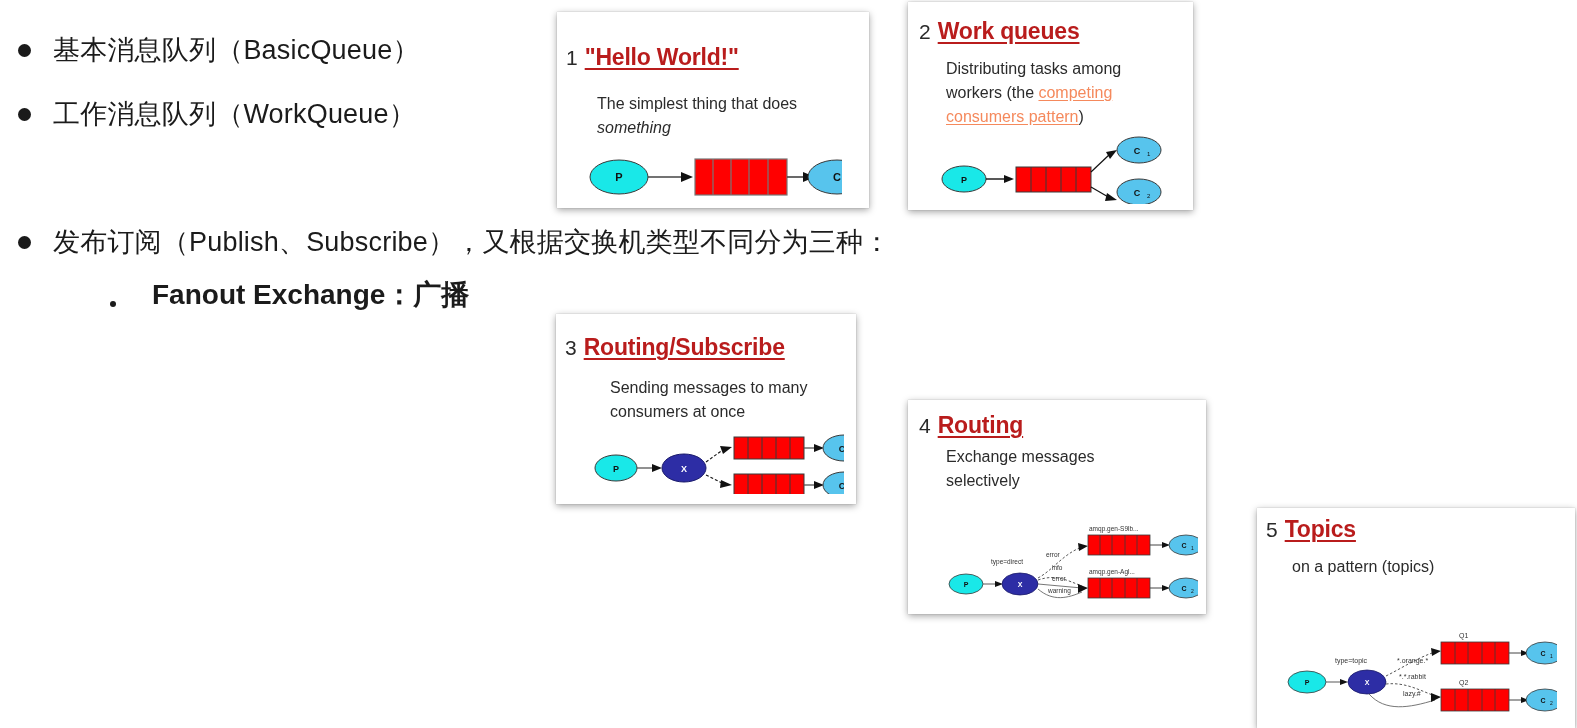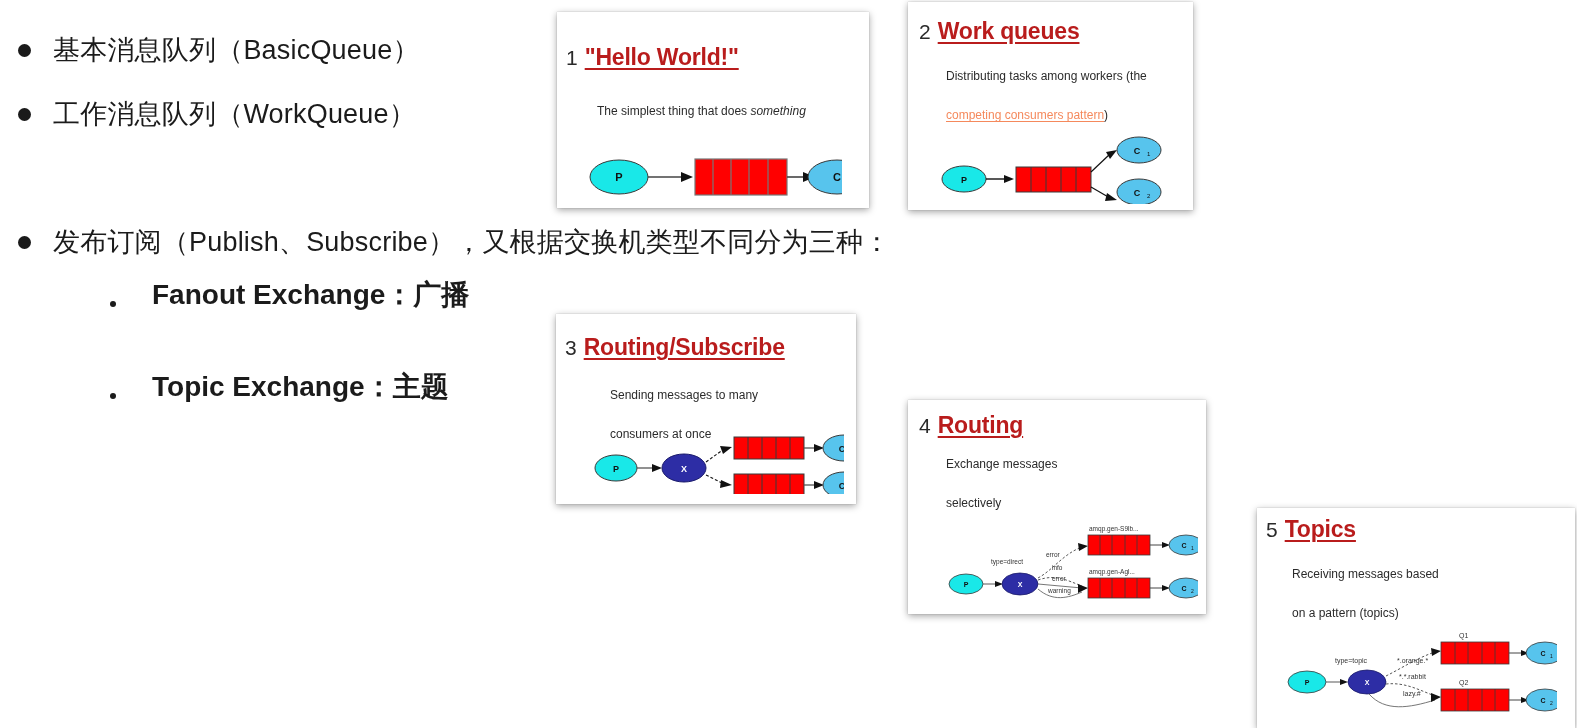--- a/index.html
+++ b/index.html
@@ -45,21 +45,21 @@
     box-shadow:0 2px 7px rgba(0,0,0,.36), 0 0 1px rgba(0,0,0,.25);
     overflow:hidden;
   }
   .card-head{display:flex;align-items:baseline;white-space:nowrap;}
   .card-num{font-size:21px;color:#2a2a2a;margin-right:7px;font-weight:400;}
   .card-title{
     font-size:23px;font-weight:bold;color:#b91c1c;
     text-decoration:underline;text-underline-offset:3px;
     text-decoration-thickness:2px;letter-spacing:-0.2px;
   }
-  .card-body{font-size:12px;color:#2b2b2b;line-height:39px;}
+  .card-body{font-size:16px;color:#2b2b2b;line-height:24px;}
   .card-body .it{font-style:italic;}
   .lnk{color:#F5895C;text-decoration:underline;text-underline-offset:2px;}
 
   
   #card1{left:557px;top:12px;width:312px;height:196px;}
   #card1 .card-head{position:absolute;left:9px;top:32px;}
   #card1 .card-body{position:absolute;left:40px;top:80px;width:270px;}
   #card1 .diagram{position:absolute;left:30px;top:140px;}
 
   #card2{left:908px;top:2px;width:285px;height:208px;}
@@ -114,24 +114,20 @@
   </div>
 
   <div class="bullet-row b3">
     <div class="dot"></div>
     <div class="bullet-text">发布订阅（Publish、Subscribe），又根据交换机类型不同分为三种：</div>
   </div>
 
   <div class="sub s1">
     <div class="sdot"></div>
     <div class="stext">Fanout Exchange：广播</div>
-  </div>
-  <div class="sub s3">
-    <div class="sdot"></div>
-    <div class="stext">Topic Exchange：主题</div>
   </div>
 </div>
 
 <div class="card" id="card1">
   <div class="card-head">
     <span class="card-num">1</span>
     <span class="card-title">"Hello World!"</span>
   </div>
   <div class="card-body">
     <span>The simplest thing that does</span>
@@ -299,21 +295,20 @@
     </svg>
   </div>
 </div>
 
 <div class="card" id="card5">
   <div class="card-head">
     <span class="card-num">5</span>
     <span class="card-title">Topics</span>
   </div>
   <div class="card-body">
-    <div>Receiving messages based</div>
     <div>on a pattern (topics)</div>
   </div>
   <div class="diagram">
     <svg width="280" height="100" viewBox="0 0 280 100">
       <ellipse cx="30" cy="62" rx="19" ry="11" fill="#19E8E8" stroke="#3a3a3a" stroke-width="0.8"></ellipse>
       <text x="30" y="65" font-size="7" font-weight="bold" fill="#111" text-anchor="middle" font-family="'Liberation Sans',sans-serif">P</text>
       <line x1="49" y1="62" x2="64" y2="62" stroke="#666" stroke-width="1.1"></line>
       <polygon points="63,59 71,62 63,65" fill="#111"></polygon>
       <ellipse cx="90" cy="62" rx="19" ry="12" fill="#2D2DA5" stroke="#1a1a6a" stroke-width="0.8"></ellipse>
       <text x="90" y="65" font-size="7" font-weight="bold" fill="#fff" text-anchor="middle" font-family="'Liberation Sans',sans-serif">X</text>

